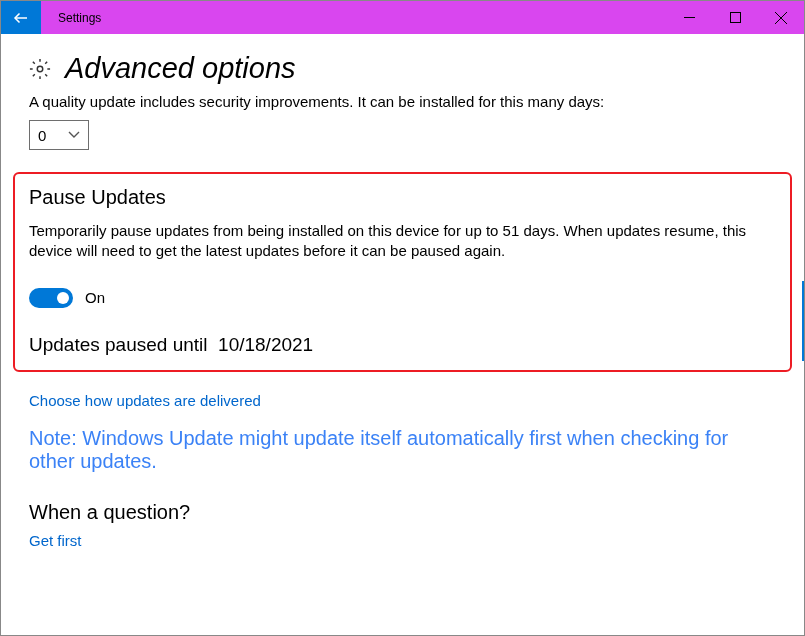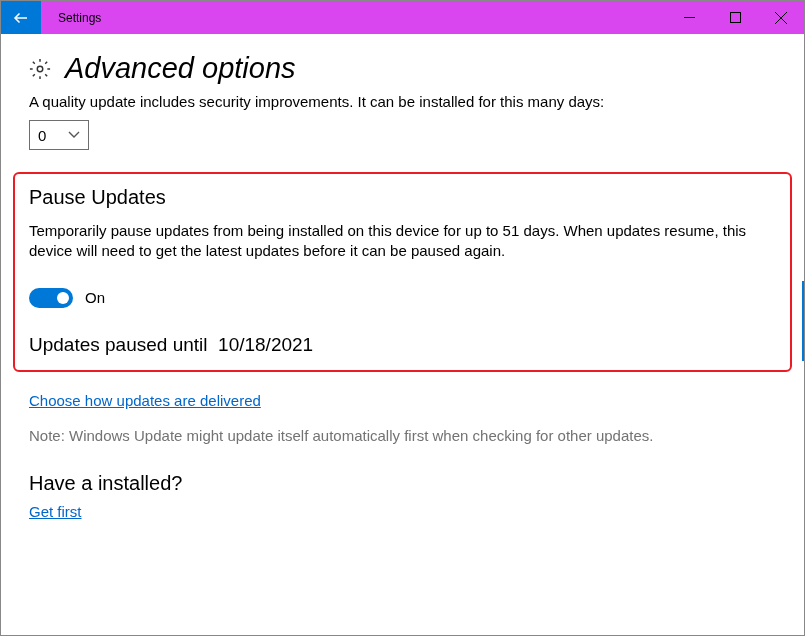--- a/index.html
+++ b/index.html
@@ -145,25 +145,24 @@
     }
     .paused-until {
       font-size: 19px;
       color: #000;
     }
     .link {
       color: #0066cc;
       font-size: 15px;
       display: block;
       margin-bottom: 18px;
-      text-decoration: underline;
     }
     .note {
-      font-size: 15px;
-      color: #737373;
+      font-size: 20px;
+      color: #3b82f6;
       margin-bottom: 28px;
     }
     .question {
       font-size: 20px;
       font-weight: 400;
       color: #000;
       margin-bottom: 8px;
     }
     .right-edge {
       position: absolute;
@@ -237,17 +236,17 @@
     <div class="paused-until">
       <span>Updates paused until</span>&nbsp; <span>10/18/2021</span>
     </div>
   </div>
 
   <a class="link">Choose how updates are delivered</a>
 
   <div class="note">Note: Windows Update might update itself automatically first when checking for other updates.</div>
 
 
-  <div class="question">Have a installed?</div>
+  <div class="question">When a question?</div>
   <a class="link">Get first</a>
 </div>
 
 <div class="right-edge"></div>
 
 </body></html>

